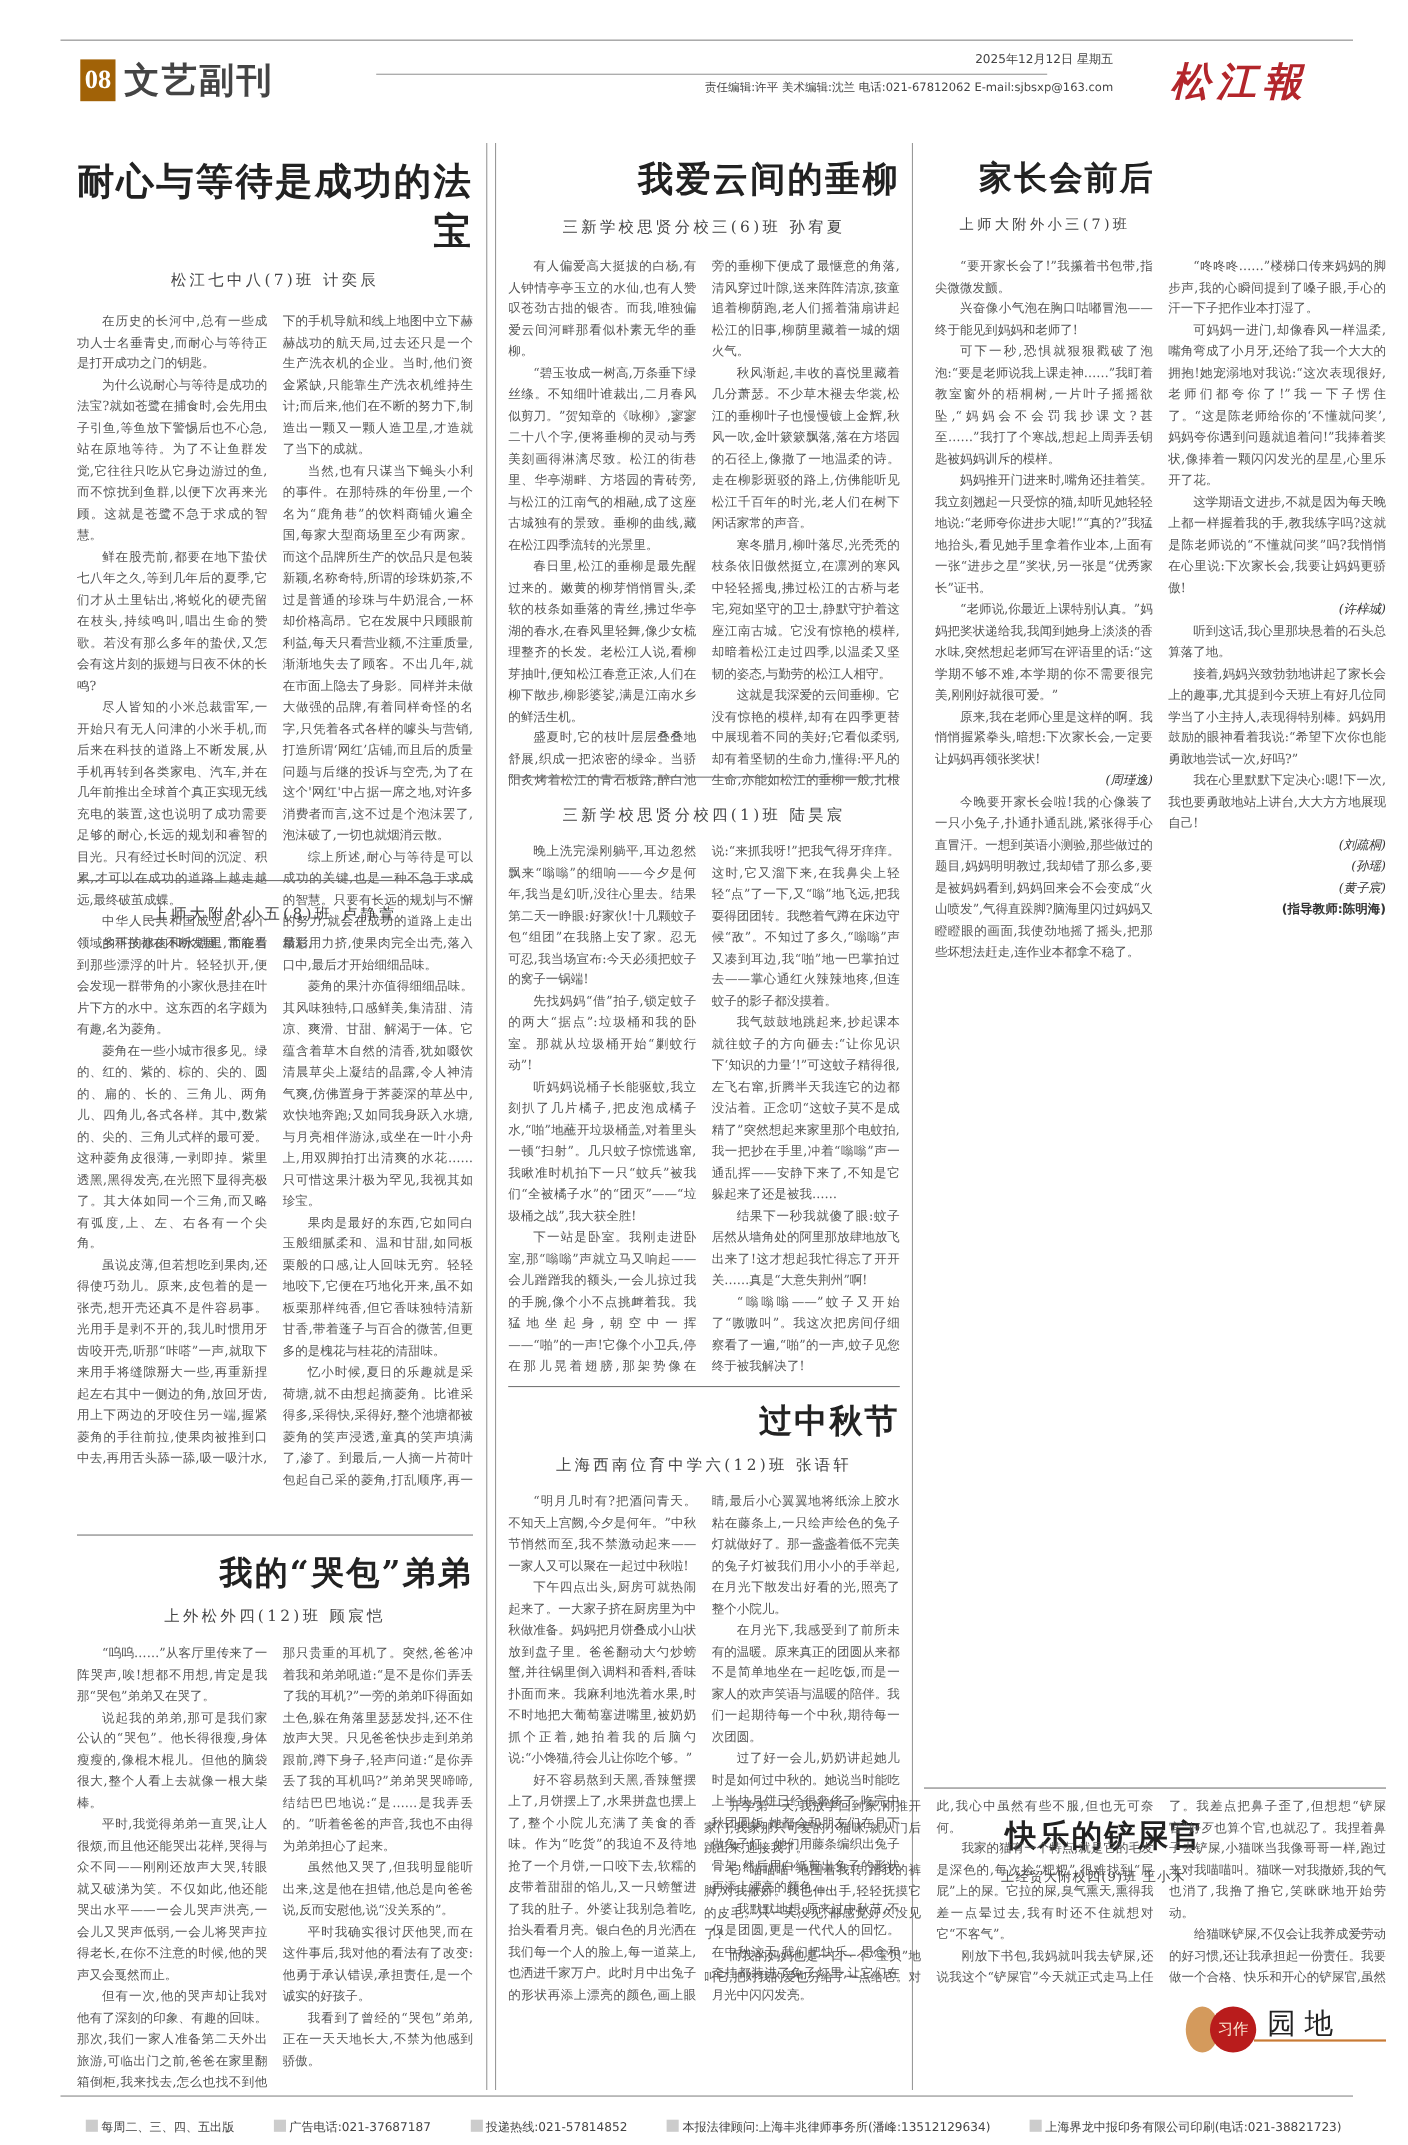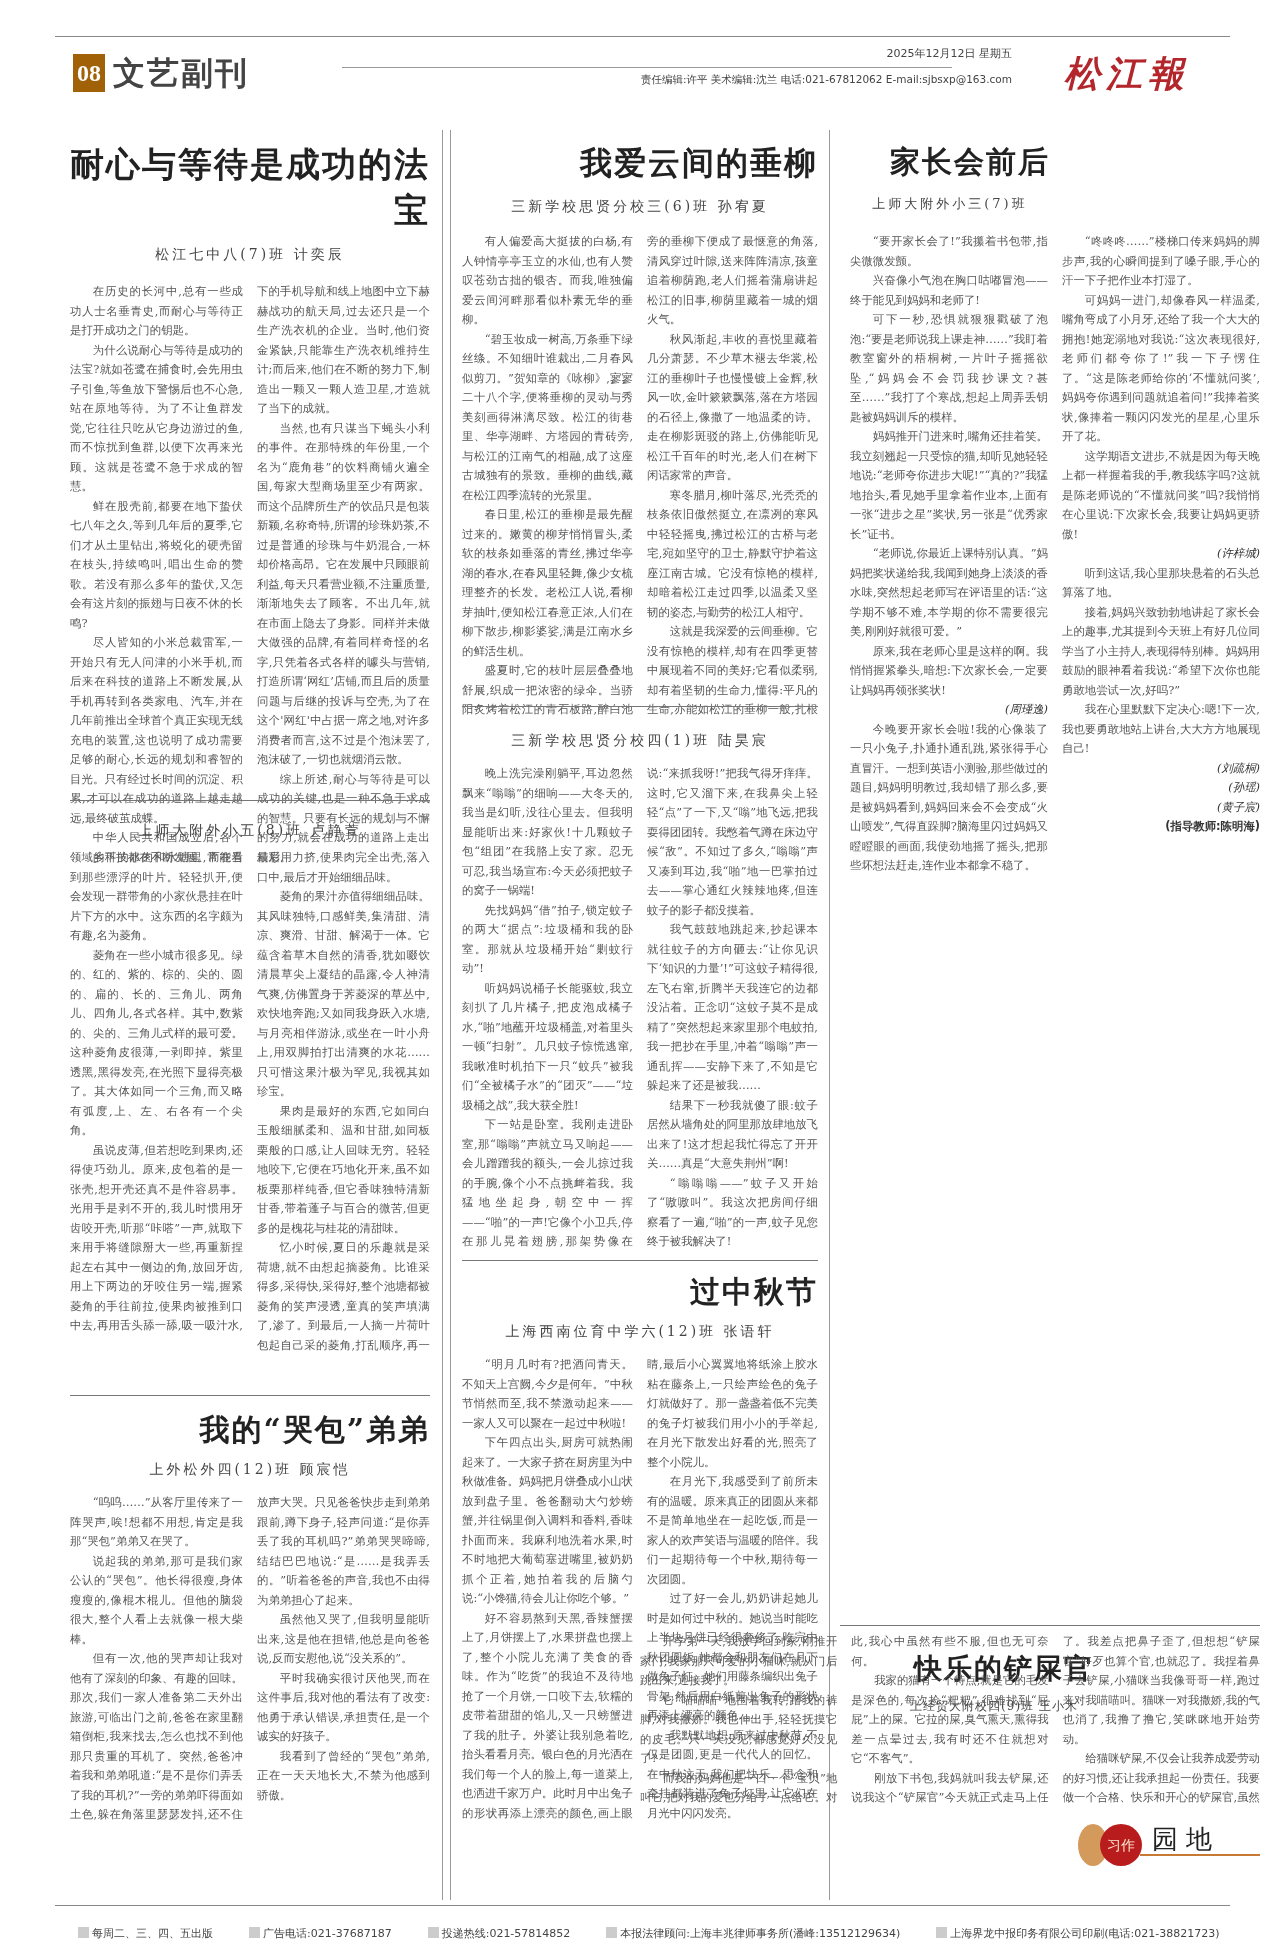--- a/index.html
+++ b/index.html
@@ -72,20 +72,21 @@
   </div>
 </div>
 <div class="hrule" style="left:70px;top:1395px;width:360px;"></div>
 
 <div class="abs" style="left:70px;top:1410px;width:360px;">
   <div class="headline" style="font-size:30px;">我的“哭包”弟弟</div>
   <div class="byline" style="margin-top:10px;">上外松外四(12)班  顾宸恺</div>
   <div class="body cols2" style="margin-top:14px;height:410px;overflow:hidden;">
     <p>“呜呜……”从客厅里传来了一阵哭声,唉!想都不用想,肯定是我那“哭包”弟弟又在哭了。</p>
     <p>说起我的弟弟,那可是我们家公认的“哭包”。他长得很瘦,身体瘦瘦的,像棍木棍儿。但他的脑袋很大,整个人看上去就像一根大柴棒。</p>
+    <p>平时,我觉得弟弟一直哭,让人很烦,而且他还能哭出花样,哭得与众不同——刚刚还放声大哭,转眼就又破涕为笑。不仅如此,他还能哭出水平——一会儿哭声洪亮,一会儿又哭声低弱,一会儿将哭声拉得老长,在你不注意的时候,他的哭声又会戛然而止。</p>
     <p>但有一次,他的哭声却让我对他有了深刻的印象、有趣的回味。那次,我们一家人准备第二天外出旅游,可临出门之前,爸爸在家里翻箱倒柜,我来找去,怎么也找不到他那只贵重的耳机了。突然,爸爸冲着我和弟弟吼道:“是不是你们弄丢了我的耳机?”一旁的弟弟吓得面如土色,躲在角落里瑟瑟发抖,还不住放声大哭。只见爸爸快步走到弟弟跟前,蹲下身子,轻声问道:“是你弄丢了我的耳机吗?”弟弟哭哭啼啼,结结巴巴地说:“是……是我弄丢的。”听着爸爸的声音,我也不由得为弟弟担心了起来。</p>
     <p>虽然他又哭了,但我明显能听出来,这是他在担错,他总是向爸爸说,反而安慰他,说“没关系的”。</p>
     <p>平时我确实很讨厌他哭,而在这件事后,我对他的看法有了改变:他勇于承认错误,承担责任,是一个诚实的好孩子。</p>
     <p>我看到了曾经的“哭包”弟弟,正在一天天地长大,不禁为他感到骄傲。</p>
   </div>
 </div>
 
 <div class="vrule" style="left:442px;top:130px;height:1770px;"></div>
 
 <div class="box" style="left:450px;top:130px;width:380px;height:1770px;border-top:none;border-bottom:none;"></div>
@@ -102,21 +103,21 @@
     <p>寒冬腊月,柳叶落尽,光秃秃的枝条依旧傲然挺立,在凛冽的寒风中轻轻摇曳,拂过松江的古桥与老宅,宛如坚守的卫士,静默守护着这座江南古城。它没有惊艳的模样,却暗着松江走过四季,以温柔又坚韧的姿态,与勤劳的松江人相守。</p>
     <p>这就是我深爱的云间垂柳。它没有惊艳的模样,却有在四季更替中展现着不同的美好;它看似柔弱,却有着坚韧的生命力,懂得:平凡的生命,亦能如松江的垂柳一般,扎根一方水土,绽放独属于自己的光彩。</p>
 
   </div>
 </div>
 <div class="hrule" style="left:462px;top:706px;width:356px;"></div>
 
 <div class="abs" style="left:462px;top:722px;width:356px;">
   <div class="byline" style="margin-top:10px;">三新学校思贤分校四(1)班  陆昊宸</div>
   <div class="body cols2" style="margin-top:14px;height:490px;overflow:hidden;">
-    <p>晚上洗完澡刚躺平,耳边忽然飘来“嗡嗡”的细响——大冬天的,我当是幻听,没往心里去。但我明显能听出来:好家伙!十几颗蚊子包“组团”在我胳上安了家。忍无可忍,我当场宣布:今天必须把蚊子的窝子一锅端!</p>
+    <p>晚上洗完澡刚躺平,耳边忽然飘来“嗡嗡”的细响——今夕是何年,我当是幻听,没往心里去。结果第二天一睁眼:好家伙!十几颗蚊子包“组团”在我胳上安了家。忍无可忍,我当场宣布:今天必须把蚊子的窝子一锅端!</p>
     <p>先找妈妈“借”拍子,锁定蚊子的两大“据点”:垃圾桶和我的卧室。那就从垃圾桶开始“剿蚊行动”!</p>
     <p>听妈妈说桶子长能驱蚊,我立刻扒了几片橘子,把皮泡成橘子水,“啪”地蘸开垃圾桶盖,对着里头一顿“扫射”。几只蚊子惊慌逃窜,我瞅准时机拍下一只“蚊兵”被我们“全被橘子水”的“团灭”——“垃圾桶之战”,我大获全胜!</p>
     <p>下一站是卧室。我刚走进卧室,那“嗡嗡”声就立马又响起——会儿蹭蹭我的额头,一会儿掠过我的手腕,像个小不点挑衅着我。我猛地坐起身,朝空中一挥——“啪”的一声!它像个小卫兵,停在那儿晃着翅膀,那架势像在说:“来抓我呀!”把我气得牙痒痒。这时,它又溜下来,在我鼻尖上轻轻“点”了一下,又“嗡”地飞远,把我耍得团团转。我憋着气蹲在床边守候“敌”。不知过了多久,“嗡嗡”声又凑到耳边,我“啪”地一巴掌拍过去——掌心通红火辣辣地疼,但连蚊子的影子都没摸着。</p>
     <p>我气鼓鼓地跳起来,抄起课本就往蚊子的方向砸去:“让你见识下‘知识的力量’!”可这蚊子精得很,左飞右窜,折腾半天我连它的边都没沾着。正念叨“这蚊子莫不是成精了”突然想起来家里那个电蚊拍,我一把抄在手里,冲着“嗡嗡”声一通乱挥——安静下来了,不知是它躲起来了还是被我……</p>
     <p>结果下一秒我就傻了眼:蚊子居然从墙角处的阿里那放肆地放飞出来了!这才想起我忙得忘了开开关……真是“大意失荆州”啊!</p>
     <p>“嗡嗡嗡——”蚊子又开始了“嗷嗷叫”。我这次把房间仔细察看了一遍,“啪”的一声,蚊子见您终于被我解决了!</p>
 
   </div>
 </div>
 <div class="hrule" style="left:462px;top:1260px;width:356px;"></div>

